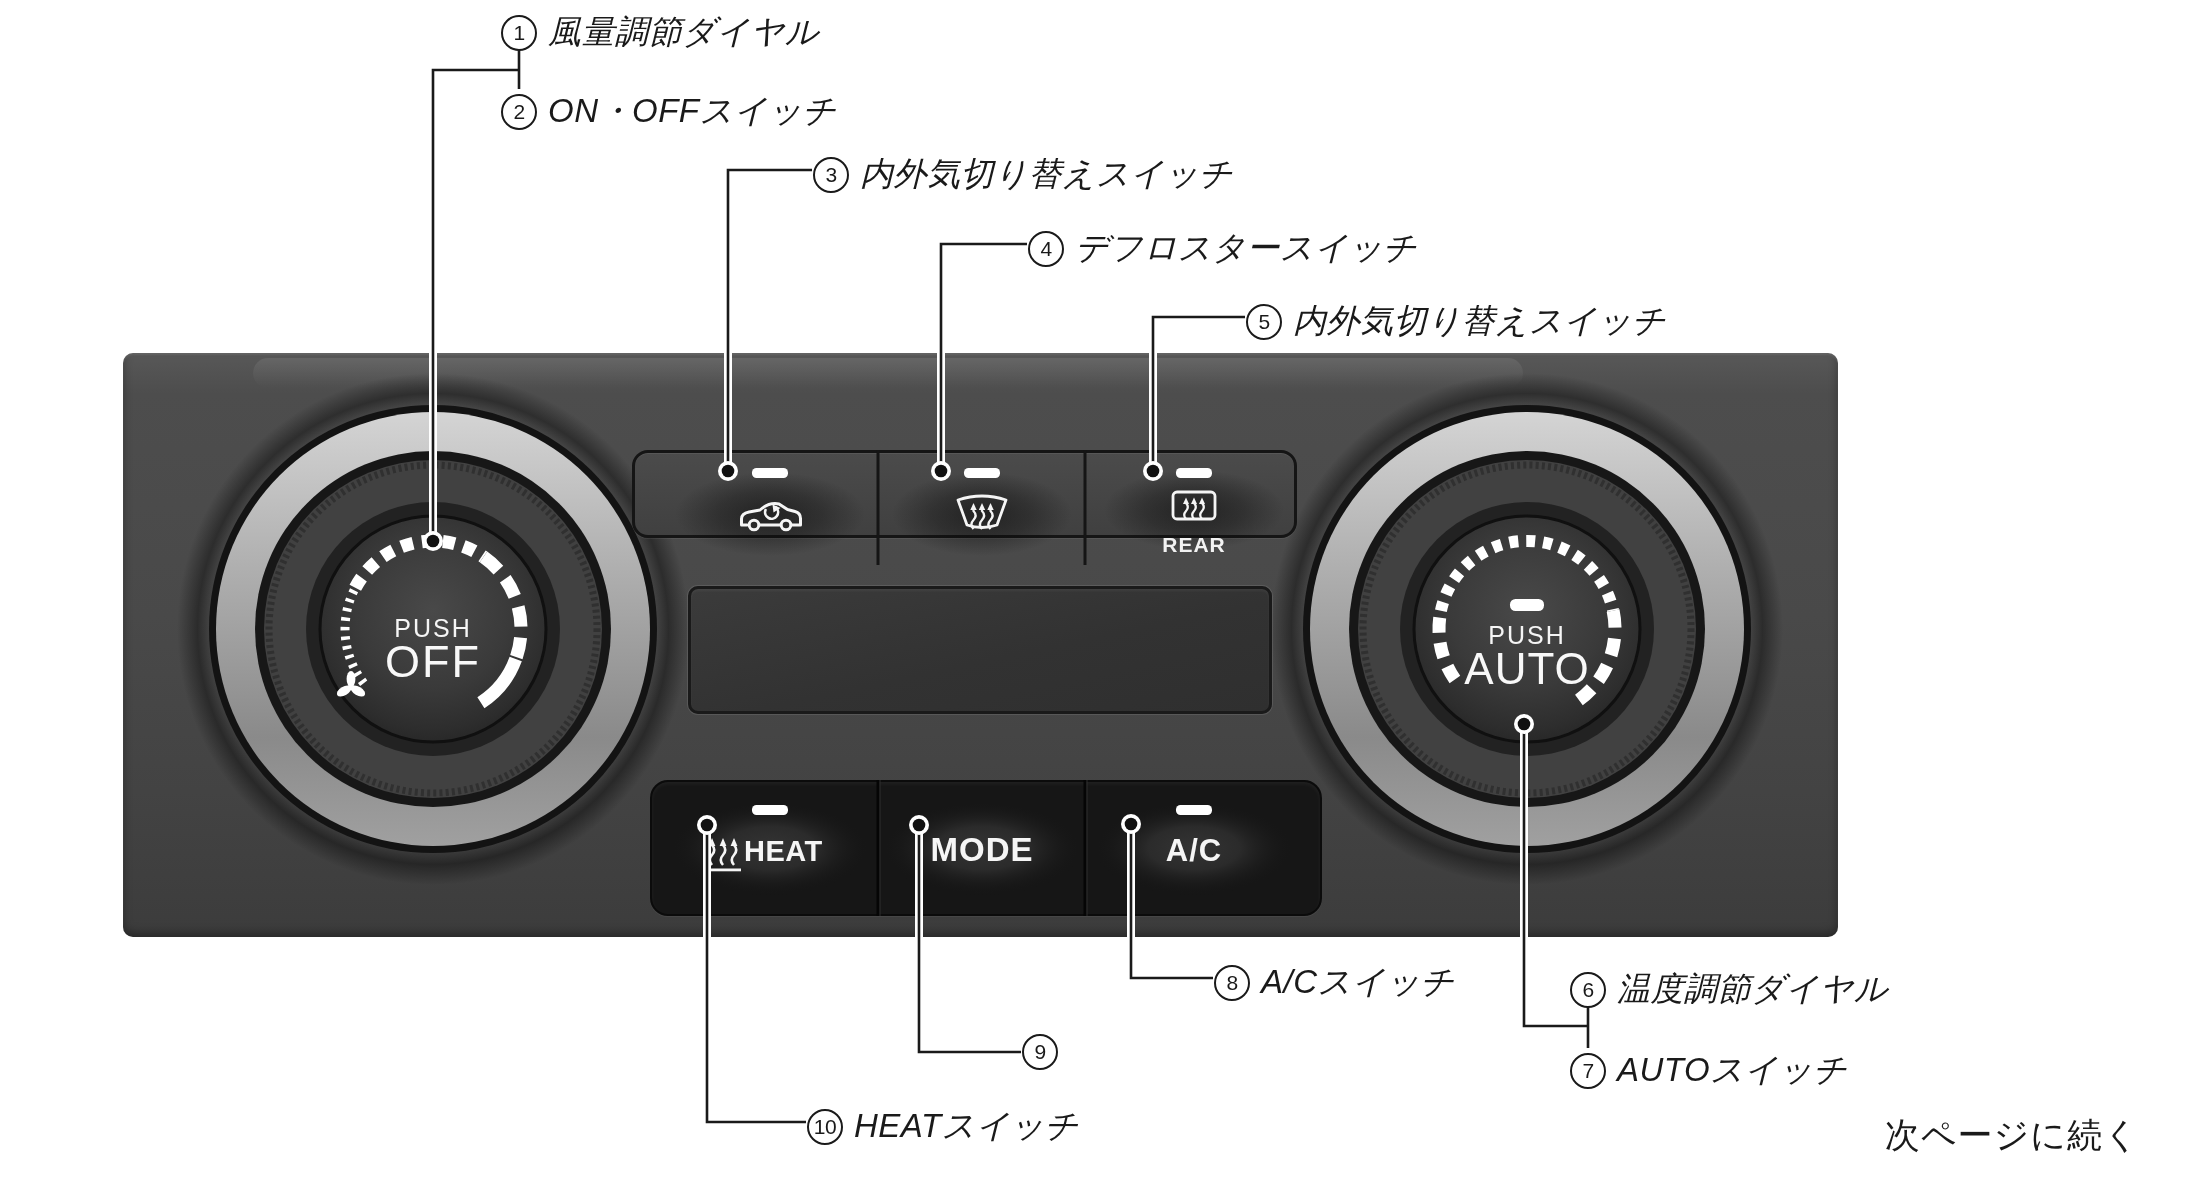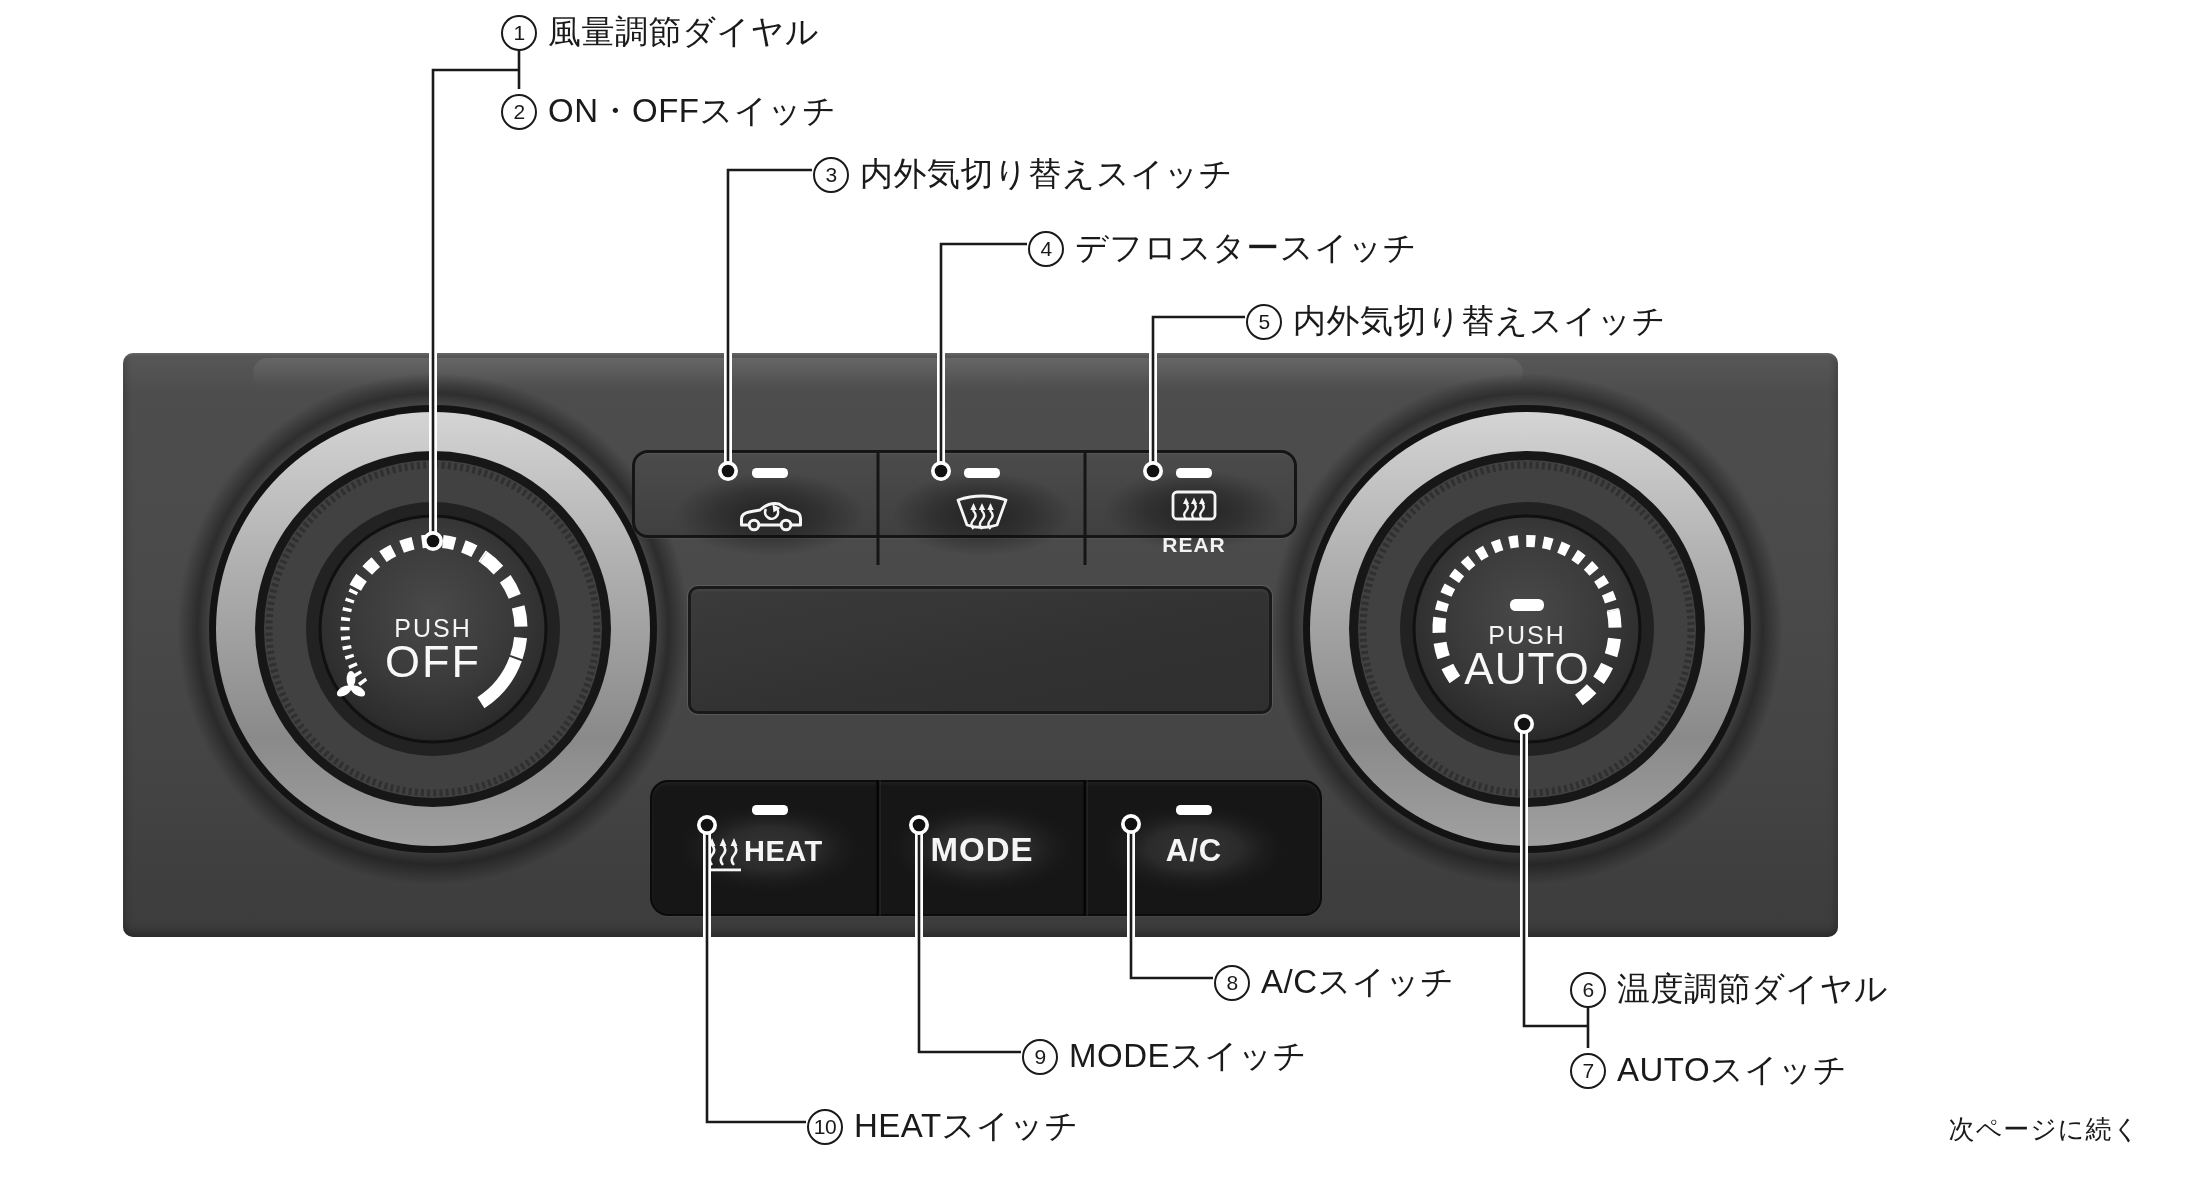--- a/index.html
+++ b/index.html
@@ -37,24 +37,24 @@
 
   
   .callout-svg{position:absolute;left:0;top:0;z-index:10;pointer-events:none;}
   .halo{stroke:#ffffff;stroke-width:8;fill:none;}
   .lead{stroke:#1a1a1a;stroke-width:2.6;fill:none;}
 
   .callout{position:absolute;z-index:11;display:flex;align-items:center;white-space:nowrap;}
   .cnum{display:flex;align-items:center;justify-content:center;width:36px;height:36px;
         border:2.6px solid #1a1a1a;border-radius:50%;box-sizing:border-box;
         font-size:21px;font-weight:500;background:#fff;letter-spacing:-0.5px;}
-  .ctext{margin-left:11px;font-size:33px;letter-spacing:0.5px;}
+  .ctext{margin-left:11px;font-size:33px;letter-spacing:0.5px;font-style:italic;}
 
   .next-note{position:absolute;left:1700px;top:1112px;width:440px;text-align:right;
-        font-size:26px;letter-spacing:1px;z-index:11;}
+        font-size:35px;letter-spacing:1px;z-index:11;}
 </style>
 </head>
 <body>
 
 <div class="page">
 
   <div class="panel">
     <div class="panel-sheen"></div>
 
     <svg class="dial fan" viewBox="-258 -258 516 516">
@@ -313,21 +313,20 @@
   <div class="callout" style="left:1570px;top:1048px;">
     <span class="cnum">7</span>
     <span class="ctext">AUTOスイッチ</span>
   </div>
   <div class="callout" style="left:1214px;top:960px;">
     <span class="cnum">8</span>
     <span class="ctext">A/Cスイッチ</span>
   </div>
   <div class="callout" style="left:1022px;top:1034px;">
     <span class="cnum">9</span>
-    <span class="ctext">MODEスイッチ</span>
   </div>
   <div class="callout" style="left:807px;top:1104px;">
     <span class="cnum">10</span>
     <span class="ctext">HEATスイッチ</span>
   </div>
 
   <div class="next-note">次ページに続く</div>
 </div>
 
 </body></html>

